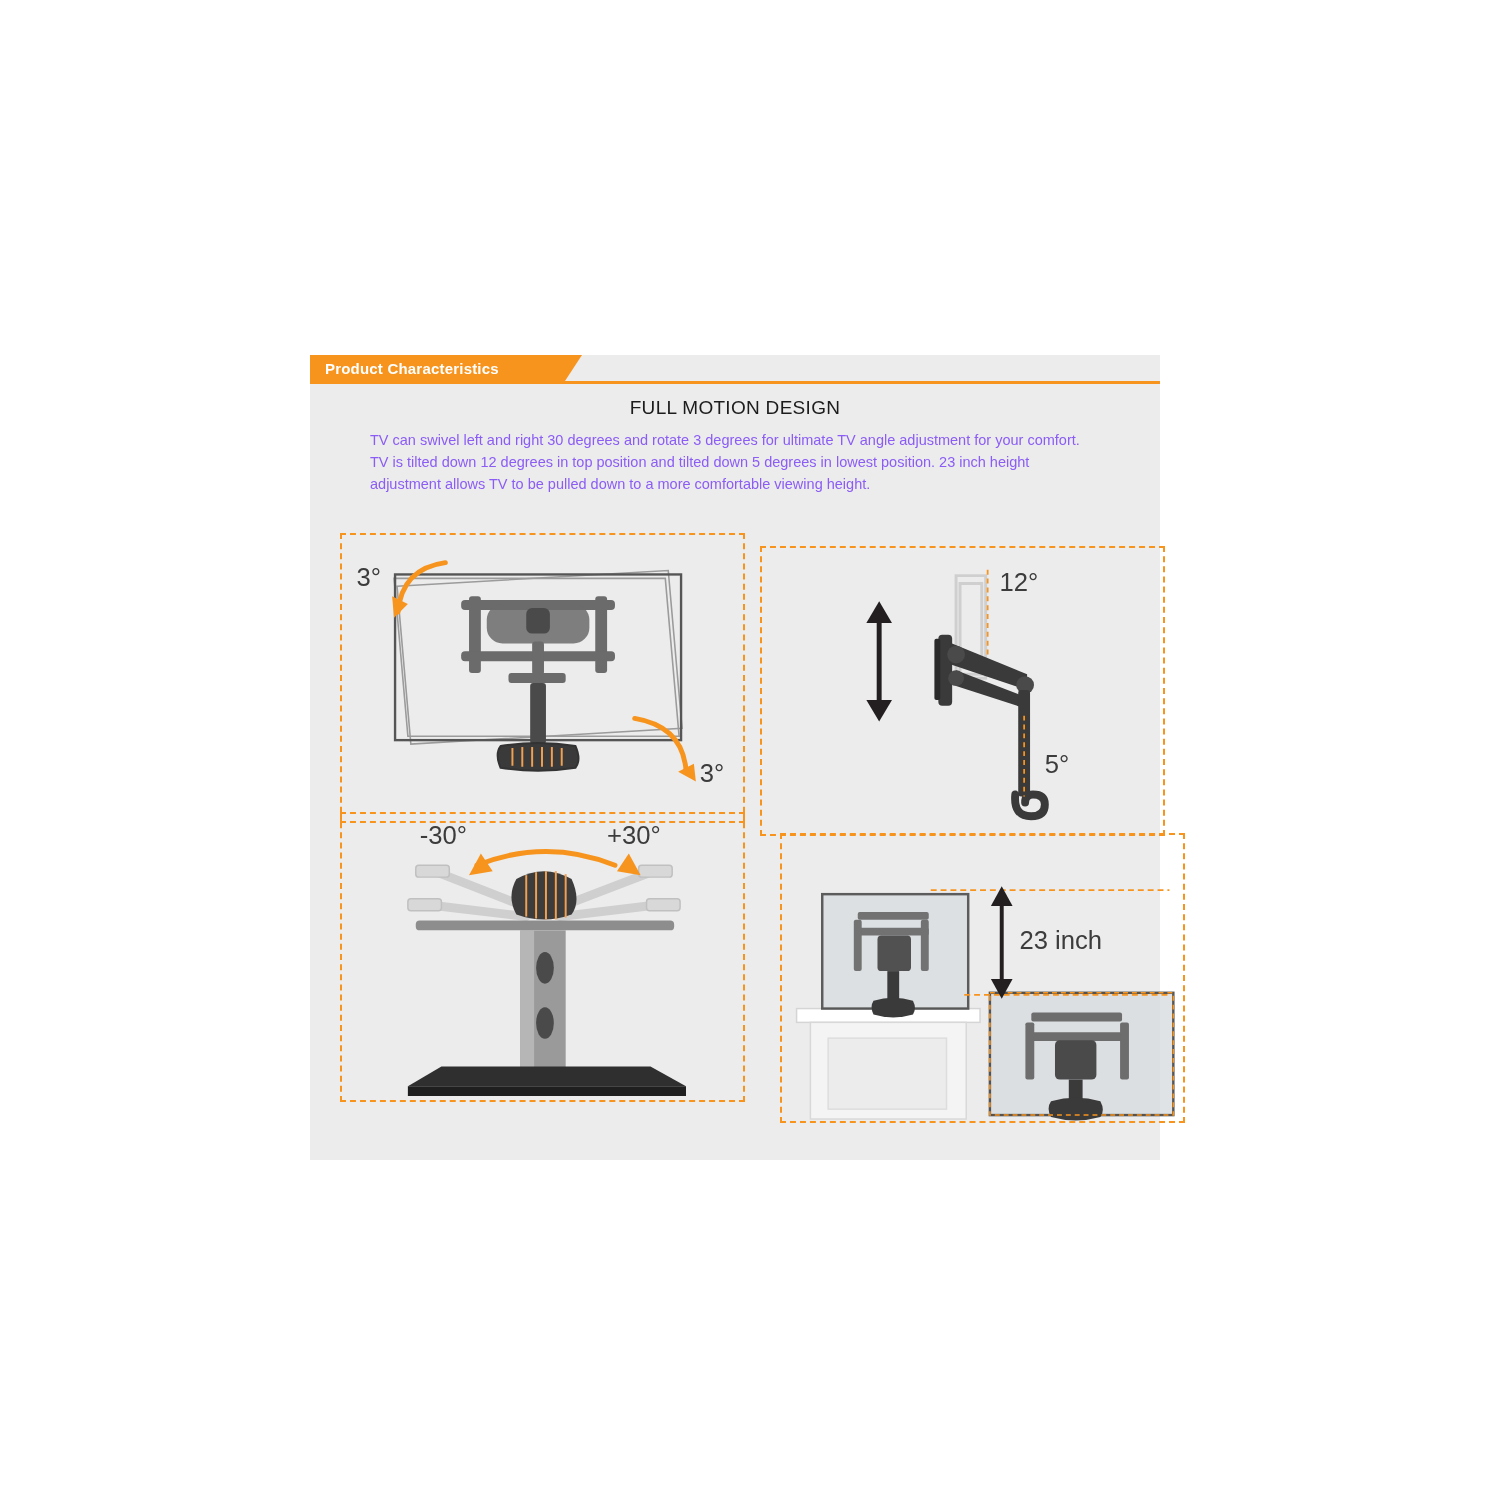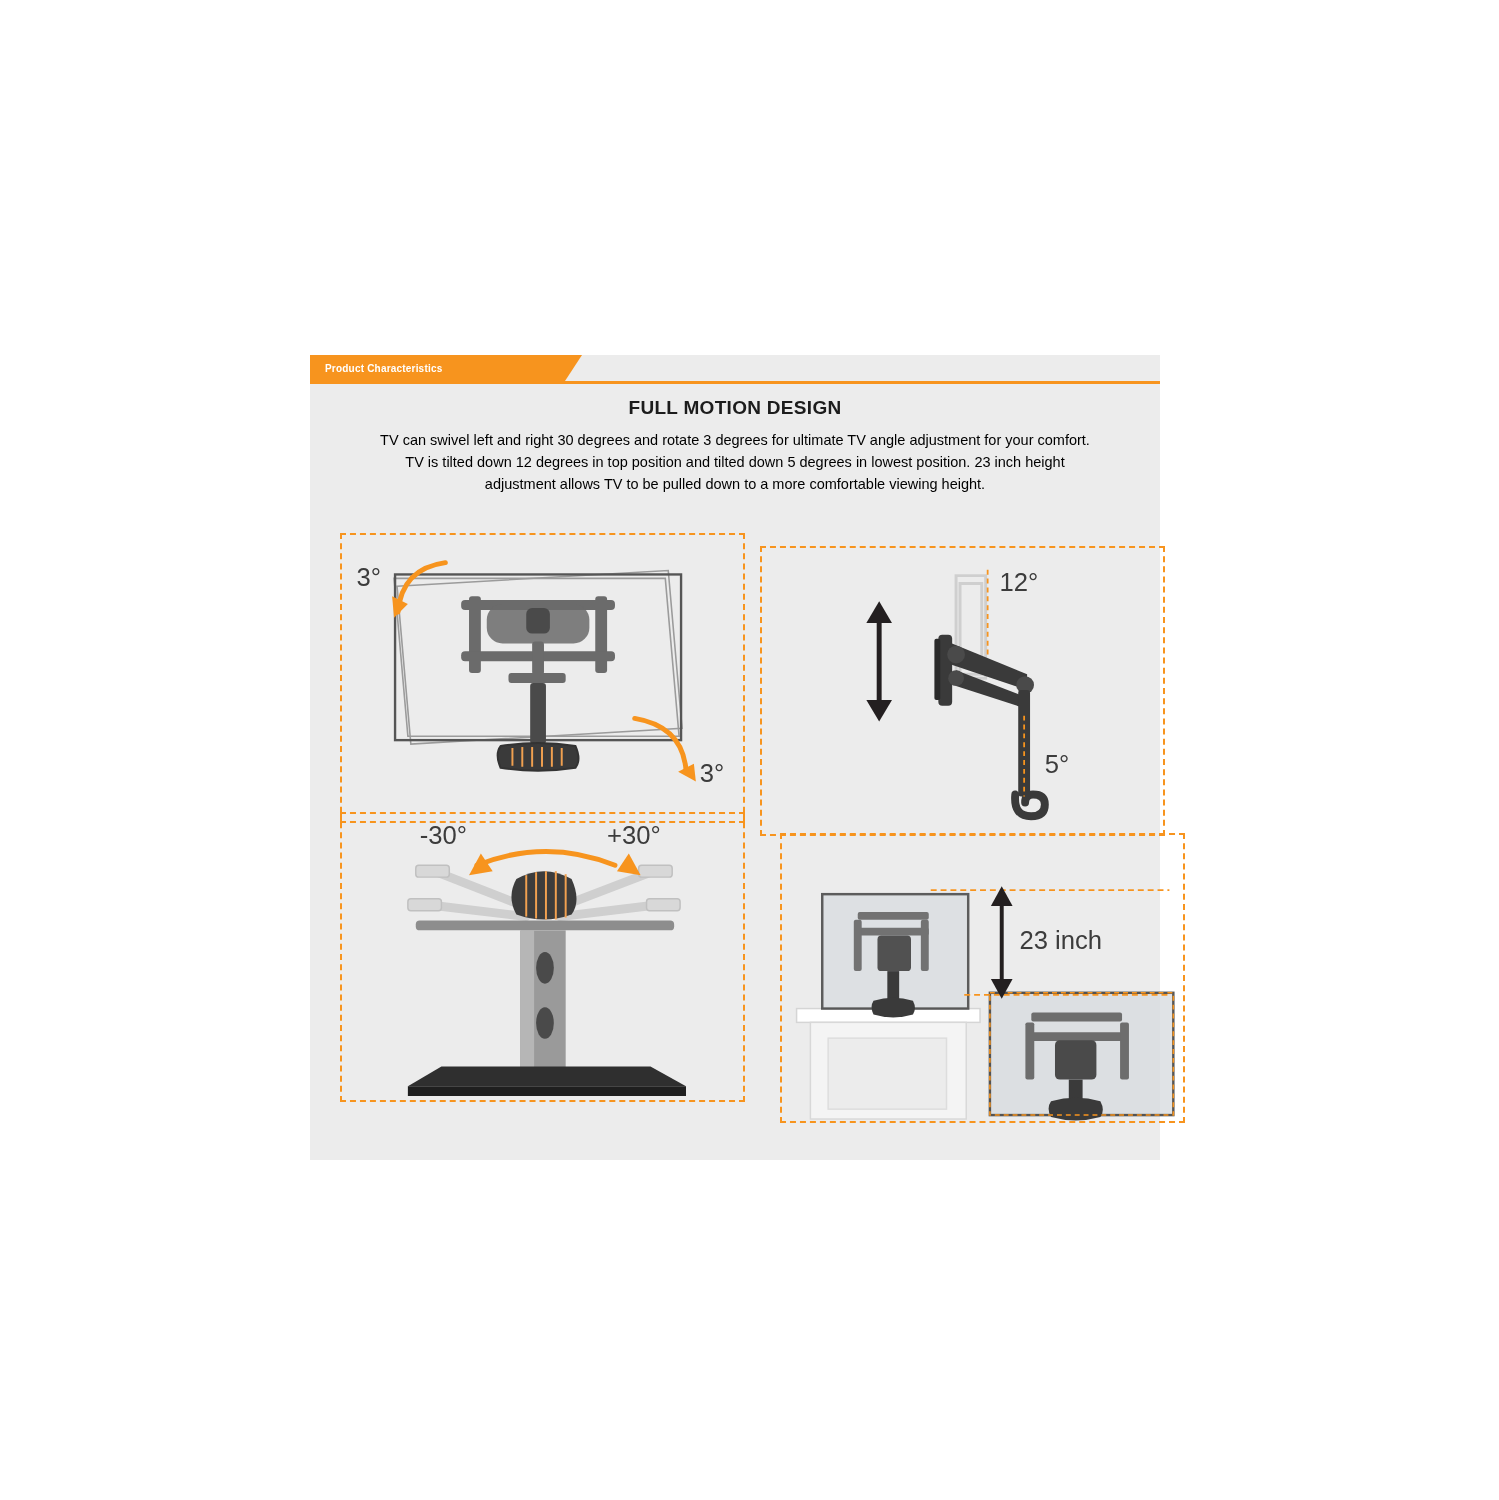--- a/index.html
+++ b/index.html
@@ -48,21 +48,21 @@
     position: absolute;
     right: -17px;
     top: 0;
     width: 0;
     height: 0;
     border-top: 26px solid #f7941e;
     border-right: 17px solid transparent;
   }
   #ribbon-label {
     color: #ffffff;
-    font-size: 10px;
+    font-size: 15px;
     font-weight: bold;
     padding-left: 15px;
     letter-spacing: 0.2px;
     position: relative;
     z-index: 2;
     text-align: center;
   }
   #ribbon-underline {
     position: absolute;
     left: 0;
@@ -73,33 +73,33 @@
   }
 
   
   #headline {
     position: absolute;
     left: 0;
     top: 42px;
     width: 850px;
     text-align: center;
     font-size: 19px;
-    font-weight: bold;
+    font-weight: normal;
     color: #1c1c1c;
     letter-spacing: 0.3px;
   }
   #description {
     position: absolute;
     left: 60px;
     top: 74px;
     width: 730px;
-    text-align: center;
+    text-align: left;
     font-size: 14.5px;
     line-height: 22px;
-    color: #000000;
+    color: #8b5cf6;
   }
 
   
   .cell {
     position: absolute;
     border: 2px dashed #f7941e;
     box-sizing: border-box;
     background: transparent;
   }
   #cell-tl { left: 30px;  top: 178px; width: 405px; height: 290px; }

